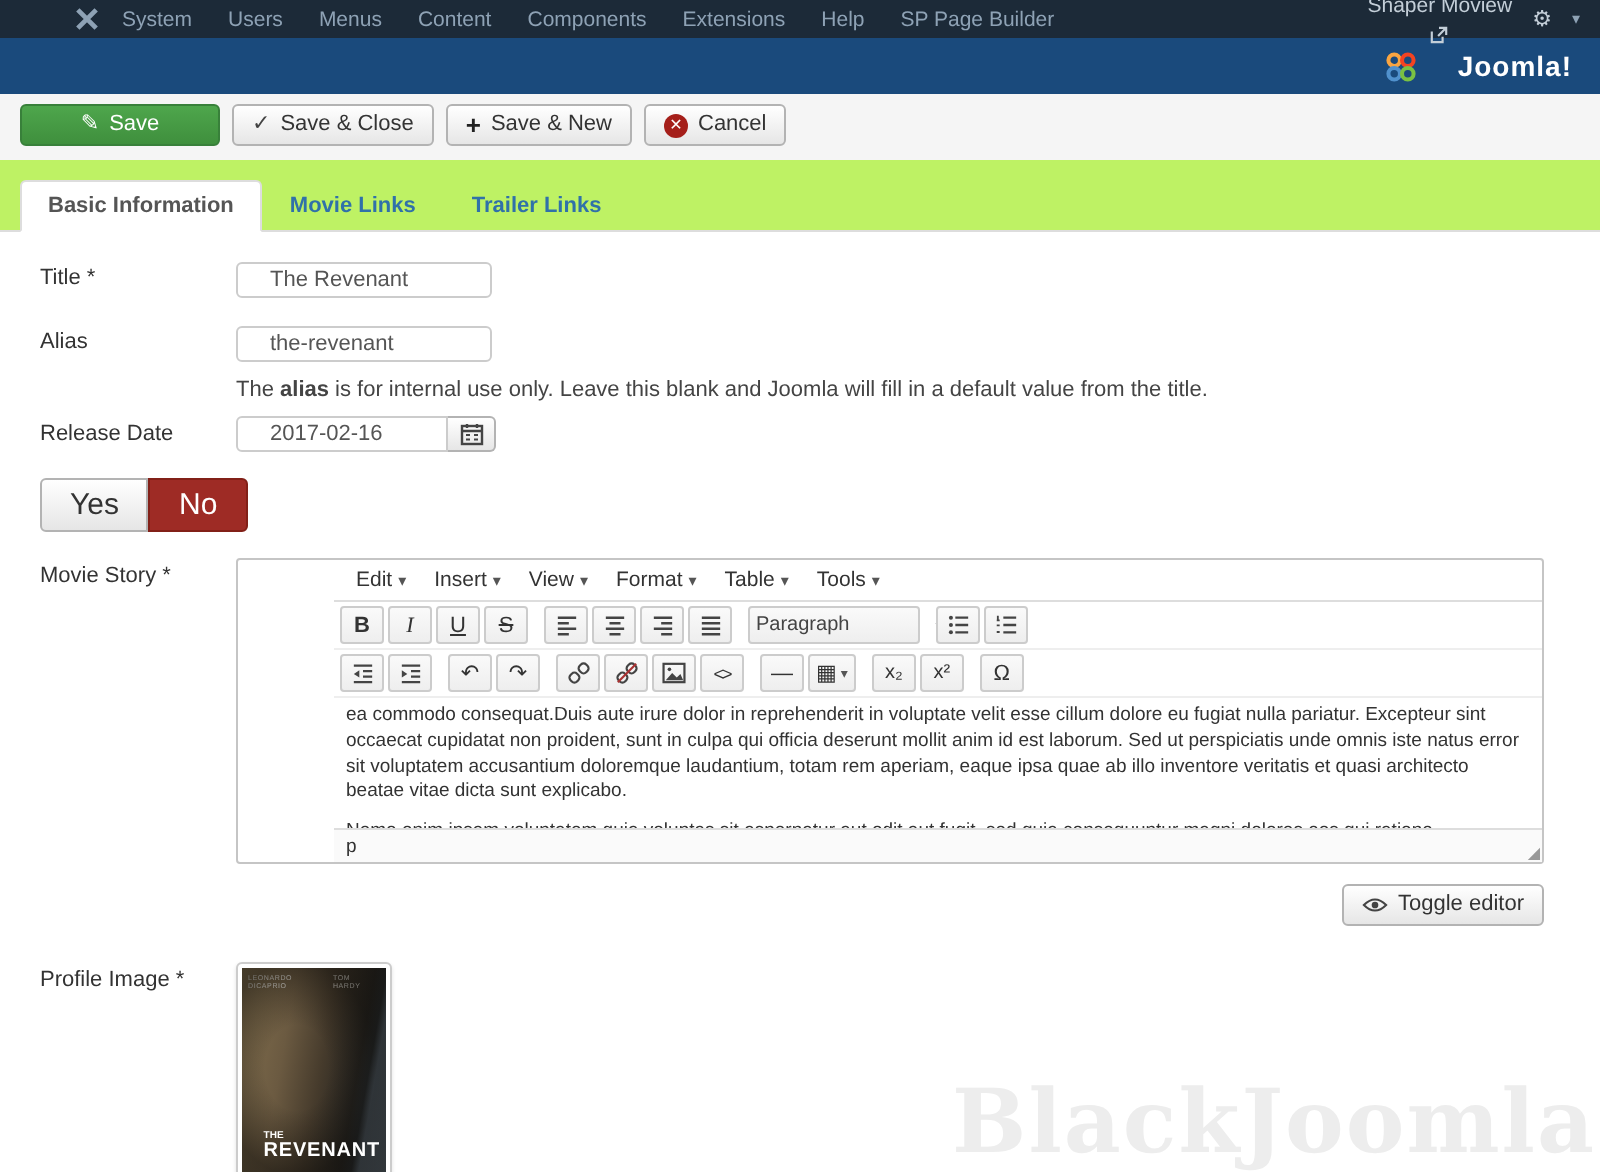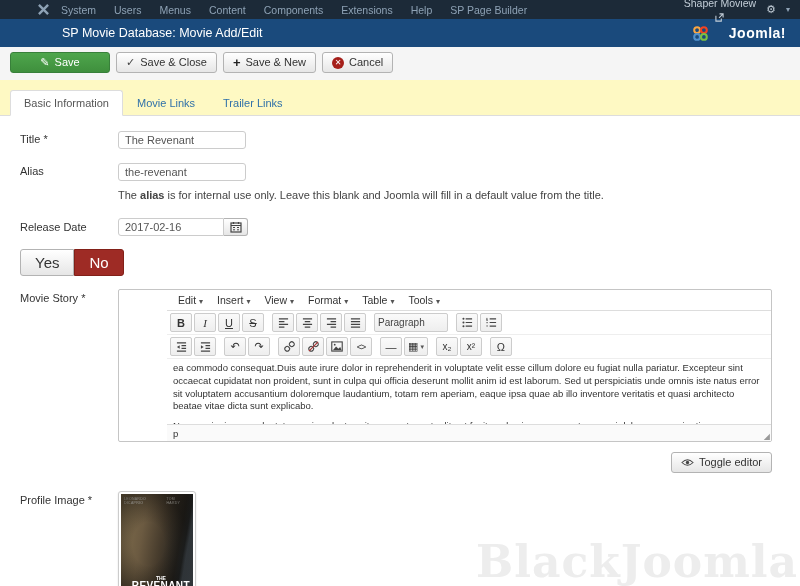--- a/index.html
+++ b/index.html
@@ -27,31 +27,31 @@
     background:linear-gradient(#ffffff,#e6e6e6); border:1px solid #b3b3b3; border-radius:3px;
     padding:3px 9px; cursor:pointer; line-height:13px; }
   .btn-green { background:linear-gradient(#4ea64c,#3f8f3d); border-color:#38803a;
     color:#fff; width:100px; justify-content:center; }
   .ico-check { color:#444; font-weight:bold; }
   .ico-plus { color:#222; font-weight:bold; font-size:13px; }
   .ico-cancel { width:12px; height:12px; border-radius:50%; background:#a51f1a; color:#fff;
     font-size:8px; line-height:12px; text-align:center; font-weight:bold; }
 
   
-  .tabs { display:flex; padding:10px 10px 0; border-bottom:1px solid #ddd; background:#fef9c3; }
+  .tabs { display:flex; padding:10px 10px 0; border-bottom:1px solid #ddd; background:#bef264;font-weight:bold; }
   .tab { font-size:11px; padding:6px 13px; color:#3071a9; cursor:pointer;
     border:1px solid transparent; margin-bottom:-1px; border-radius:3px 3px 0 0; }
   .tab.active { color:#555; background:#fff; border-color:#ddd #ddd #fff #ddd; }
 
   
   .form { padding:14px 28px 0 20px; background:#fff; }
   .frow { display:flex; margin-bottom:13px; }
   .flabel { width:98px; flex:0 0 98px; font-size:11px; color:#333; padding-top:3px; }
   .fctrl { flex:1; }
-  input[type=text] { height:18px; font-size:11px; color:#555; padding:1px 6px;
+  input[type=text] { height:18px; font-size:11px; color:#555; padding:1px 16px;
     border:1px solid #ccc; border-radius:3px; width:128px;
     font-family:"Liberation Sans",sans-serif; }
   .help { font-size:11px; color:#444; margin-top:8px; }
   .dategroup { display:flex; }
   .dategroup input { width:106px; border-radius:3px 0 0 3px; }
   .addon { width:24px; border:1px solid #b3b3b3; border-left:none; border-radius:0 3px 3px 0;
     background:linear-gradient(#ffffff,#e6e6e6); display:flex; align-items:center;
     justify-content:center; cursor:pointer; }
   .switch { display:inline-flex; }
   .sw-btn { font-size:15px; padding:4px 14px; border:1px solid #b3b3b3; cursor:pointer;
@@ -68,39 +68,39 @@
     border-bottom:1px solid #eee; flex-wrap:nowrap; }
   .tbtn { min-width:22px; height:19px; display:inline-flex; align-items:center;
     justify-content:center; border:1px solid #ccc; border-radius:2px;
     background:linear-gradient(#fafafa,#eeeeee); font-size:11px; color:#333;
     cursor:pointer; padding:0 3px; }
   .tsep { width:4px; }
   .tbtn.b { font-weight:bold; }
   .tbtn.i { font-style:italic; font-family:"Liberation Serif",serif; }
   .tbtn.u { text-decoration:underline; }
   .tbtn.s { text-decoration:line-through; }
-  .pselect { width:74px; justify-content:space-between; font-size:10px; color:#444;gap:43px; }
+  .pselect { width:86px; justify-content:space-between; font-size:10px; color:#444;gap:43px; }
   .mce-content { height:66px; padding:3px 6px; font-size:9.5px; color:#333;
     line-height:1.35; overflow:hidden; border-bottom:1px solid #ddd; }
   .mce-content p { margin-bottom:7px; }
   .mce-status { height:16px; display:flex; align-items:center; padding:0 6px;
     font-size:9.5px; color:#333; background:#fafafa; position:relative; }
   .resize { position:absolute; right:1px; bottom:0; font-size:8px; color:#999; }
 
   .toggle-row { display:flex; justify-content:flex-end; width:654px; margin:10px 0 18px; }
 
   
   .poster-card { width:78px; padding:2px; border:1px solid #ccc; border-radius:3px;
     background:#fff; box-shadow:0 1px 2px rgba(0,0,0,.12); }
   .poster { width:72px; height:119px; position:relative; overflow:hidden;
     background:linear-gradient(100deg,#84714f 0%,#6b5a41 30%,#463b2c 52%,#262420 72%,#262a2c 78%,#55626e 82%,#5d6b77 100%);
   }
   .poster .credits { position:absolute; top:3px; left:3px; right:3px; display:flex;
     justify-content:space-between; font-size:3.5px; color:#e9e6de; letter-spacing:.3px; }
-  .poster .ptitle { position:absolute; bottom:22px; right:3px; text-align:center;
+  .poster .ptitle { position:absolute; bottom:22px; right:3px; text-align:left;
     color:#fff; font-weight:bold; line-height:1; }
   .poster .ptitle .l1 { font-size:5px; display:block; }
   .poster .ptitle .l2 { font-size:10px; display:block; letter-spacing:.4px; }
   .poster .shade { position:absolute; inset:0;
     background:radial-gradient(ellipse 55% 45% at 38% 42%, rgba(0,0,0,0) 40%, rgba(15,13,10,.55) 100%); }
 
   
   .watermark { position:absolute; right:2px; top:536px; z-index:6;
     font-family:"DejaVu Serif","Liberation Serif",serif; font-weight:bold;
     font-size:44px; color:#ededed; letter-spacing:1px; pointer-events:none; }
@@ -130,21 +130,20 @@
       <svg width="9" height="9" viewBox="0 0 10 10">
           <path d="M1 3 v6 h6 v-3 M5 1 h4 v4 M9 1 L4.5 5.5" fill="none" stroke="#c3ced8" stroke-width="1.2"></path>
         </svg>
     </span>
     <span style="color:#c3ced8;font-size:11px">⚙</span>
     <span style="font-size:8px">▾</span>
   </span>
 </div>
 
 <div class="titlebar">
-  <span class="pagetitle">SP Movie Database: Movie Add/Edit</span>
   <span class="brand">
     <svg width="17" height="17" viewBox="0 0 20 20">
       <circle cx="6" cy="6" r="3.4" fill="none" stroke="#f9a541" stroke-width="2.4"></circle>
       <circle cx="14" cy="6" r="3.4" fill="none" stroke="#f44321" stroke-width="2.4"></circle>
       <circle cx="6" cy="14" r="3.4" fill="none" stroke="#5091cd" stroke-width="2.4"></circle>
       <circle cx="14" cy="14" r="3.4" fill="none" stroke="#7ac143" stroke-width="2.4"></circle>
     </svg>
     <span class="brandname">Joomla!</span>
   </span>
 </div>
@@ -174,21 +173,21 @@
   <span class="tab">Trailer Links</span>
 </div>
 
 <div class="form">
 
   <div class="frow">
     <span class="flabel">Title *</span>
     <span class="fctrl"><input type="text" value="The Revenant" style=""></span>
   </div>
 
-  <div class="frow" style="margin-bottom:17px">
+  <div class="frow" style="margin-bottom:7px">
     <span class="flabel">Alias</span>
     <span class="fctrl">
       <input type="text" value="the-revenant" style="">
       <div class="help">
         <span>The </span><b>alias</b><span> is for internal use only. Leave this blank and Joomla will fill in a default value from the title.</span>
       </div>
     </span>
   </div>
 
   <div class="frow">

